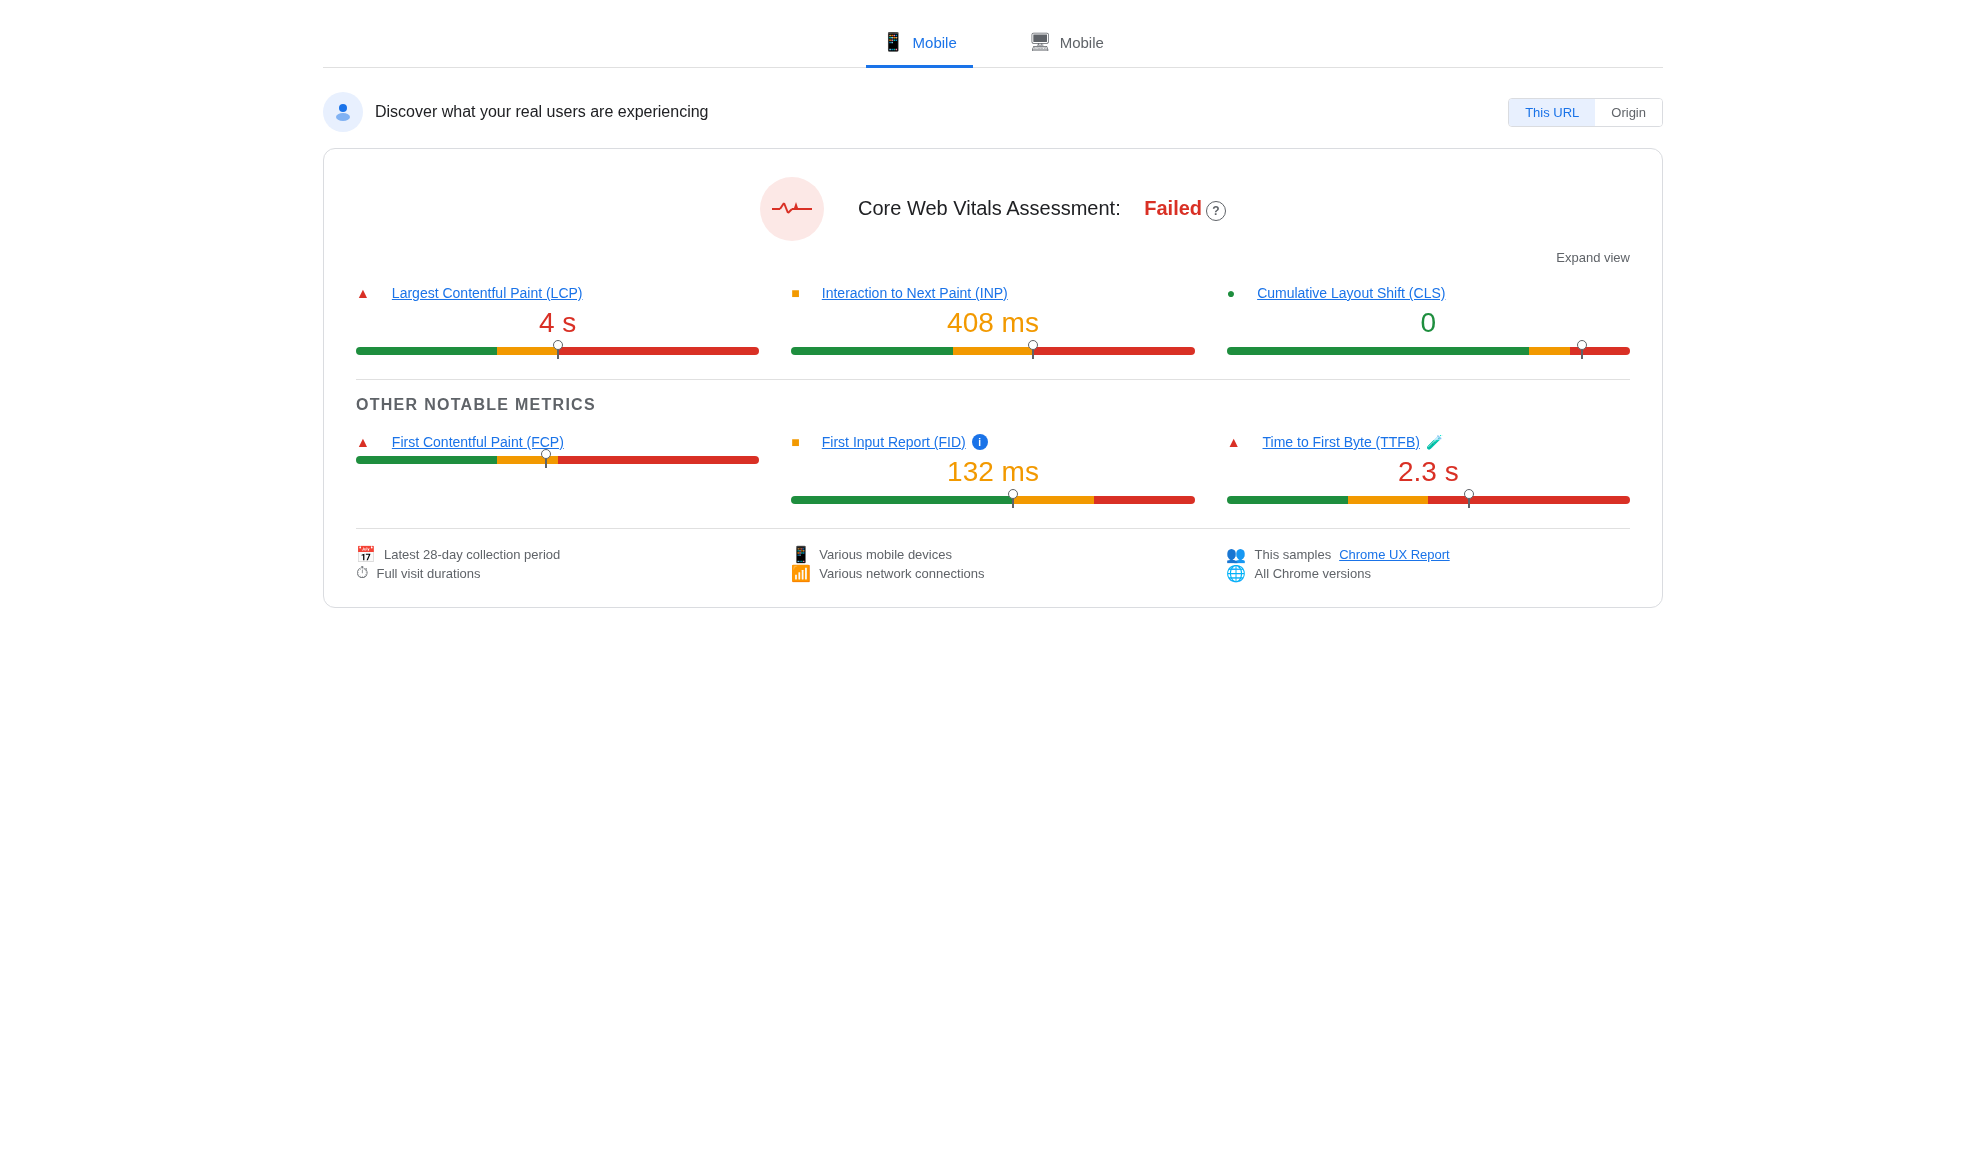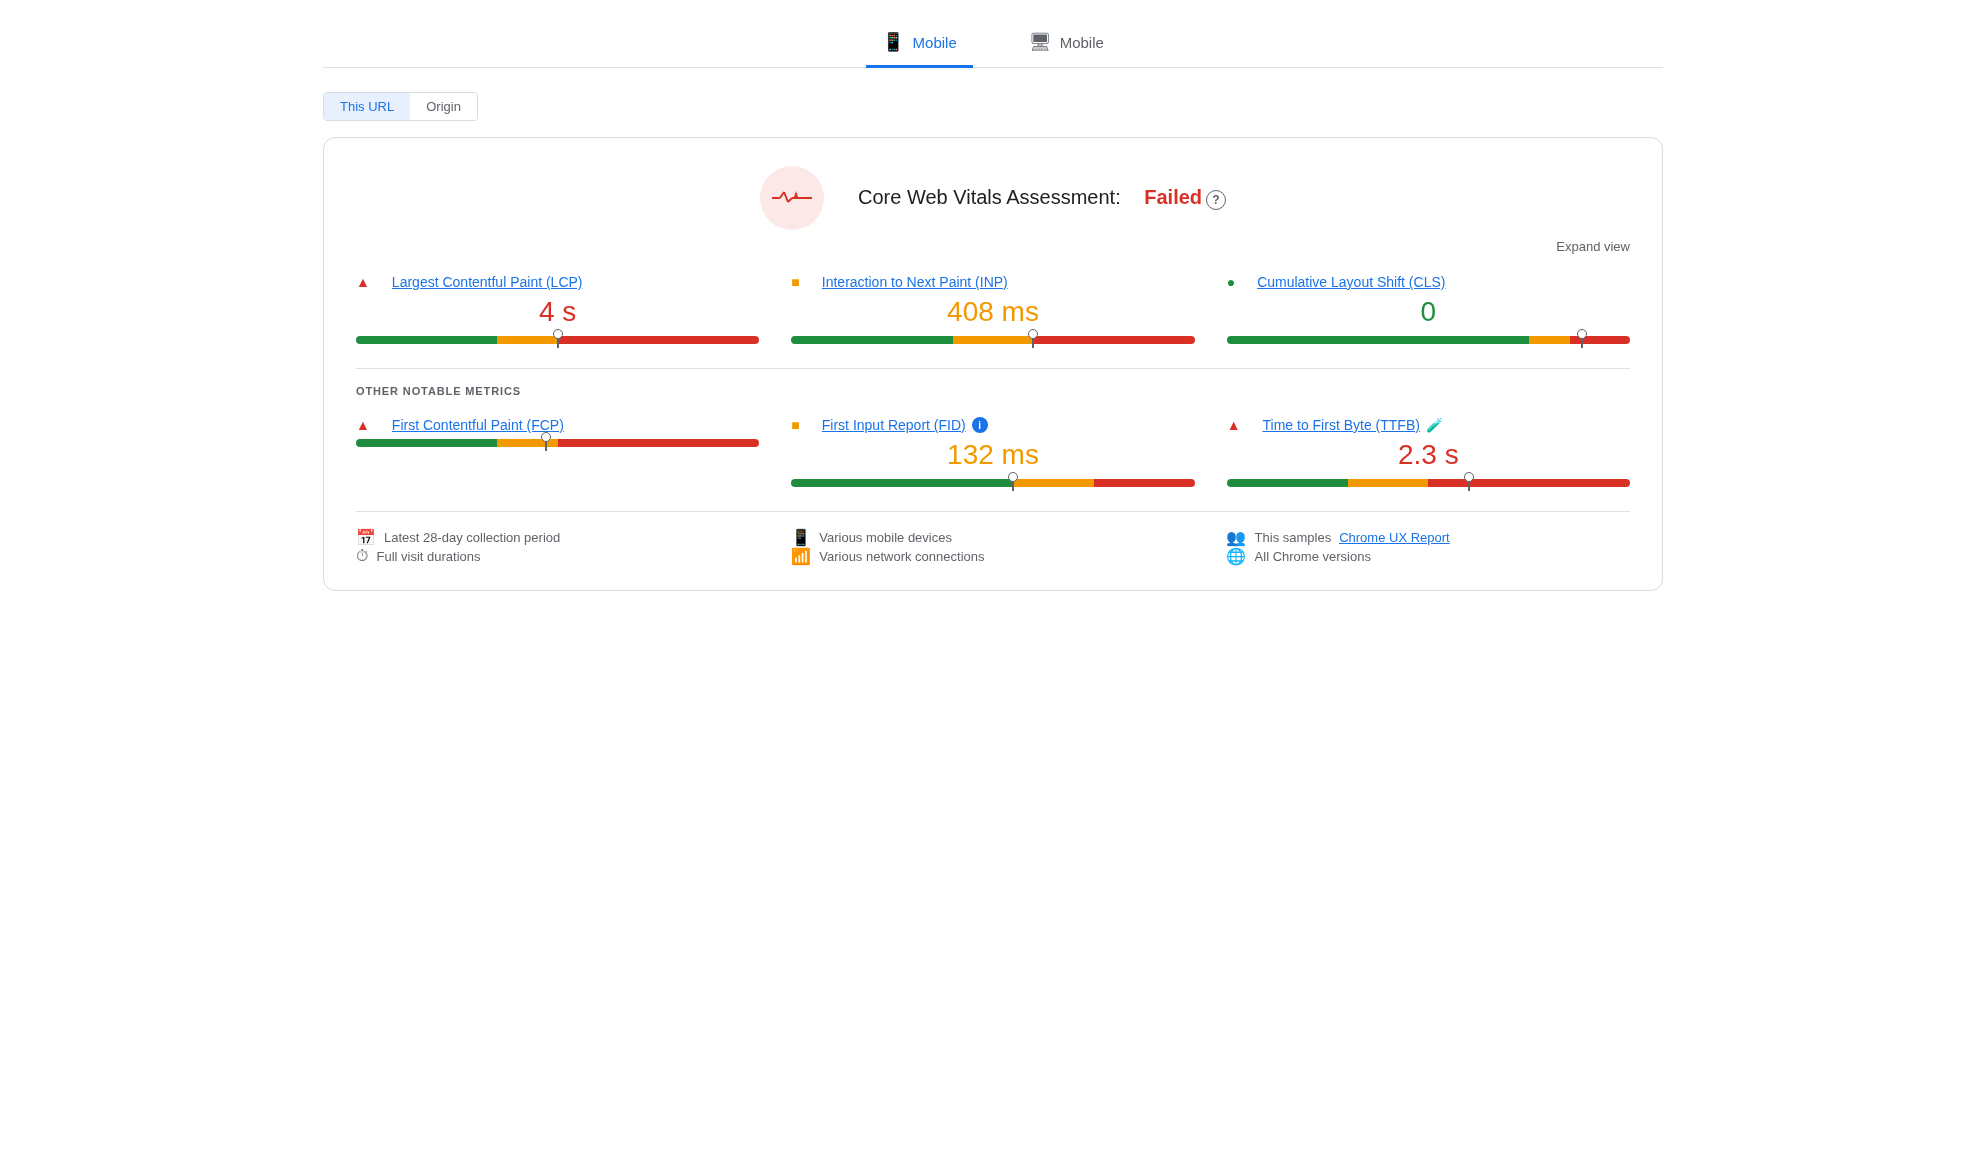--- a/index.html
+++ b/index.html
@@ -216,21 +216,21 @@
       background: #fff;
       border: 1.5px solid #5f6368;
     }
     
     .divider {
       border: none;
       border-top: 1px solid #e0e0e0;
       margin: 20px 0 16px;
     }
     .section-label {
-      font-size: 11px;
+      font-size: 16px;
       font-weight: 600;
       color: #5f6368;
       letter-spacing: 0.08em;
       text-transform: uppercase;
       margin-bottom: 20px;
     }
     
     .footer-grid {
       display: grid;
       grid-template-columns: 1fr 1fr 1fr;
@@ -289,20 +289,30 @@
       <span class="tab-icon">📱</span>
       <span>Mobile</span>
     </div>
     <div class="tab">
       <span class="tab-icon">🖥</span>
       <span>Mobile</span>
     </div>
   </div>
 
   <div class="header-row">
+    <div class="header-left">
+      <div class="avatar-icon">
+        <svg width="24" height="24" viewBox="0 0 24 24" fill="none">
+          <circle cx="12" cy="8" r="4" fill="#1a73e8"></circle>
+          <ellipse cx="12" cy="17" rx="7" ry="4" fill="#1a73e8" opacity="0.5"></ellipse>
+          <circle cx="12" cy="8" r="3" fill="#1a73e8" opacity="0.8"></circle>
+        </svg>
+      </div>
+      <span class="header-title">Discover what your real users are experiencing</span>
+    </div>
     <div class="url-toggle">
       <button class="url-toggle-btn active">This URL</button>
       <button class="url-toggle-btn">Origin</button>
     </div>
   </div>
 
   <div class="main-card">
 
     <div class="cwv-header">
       <div class="cwv-icon">

